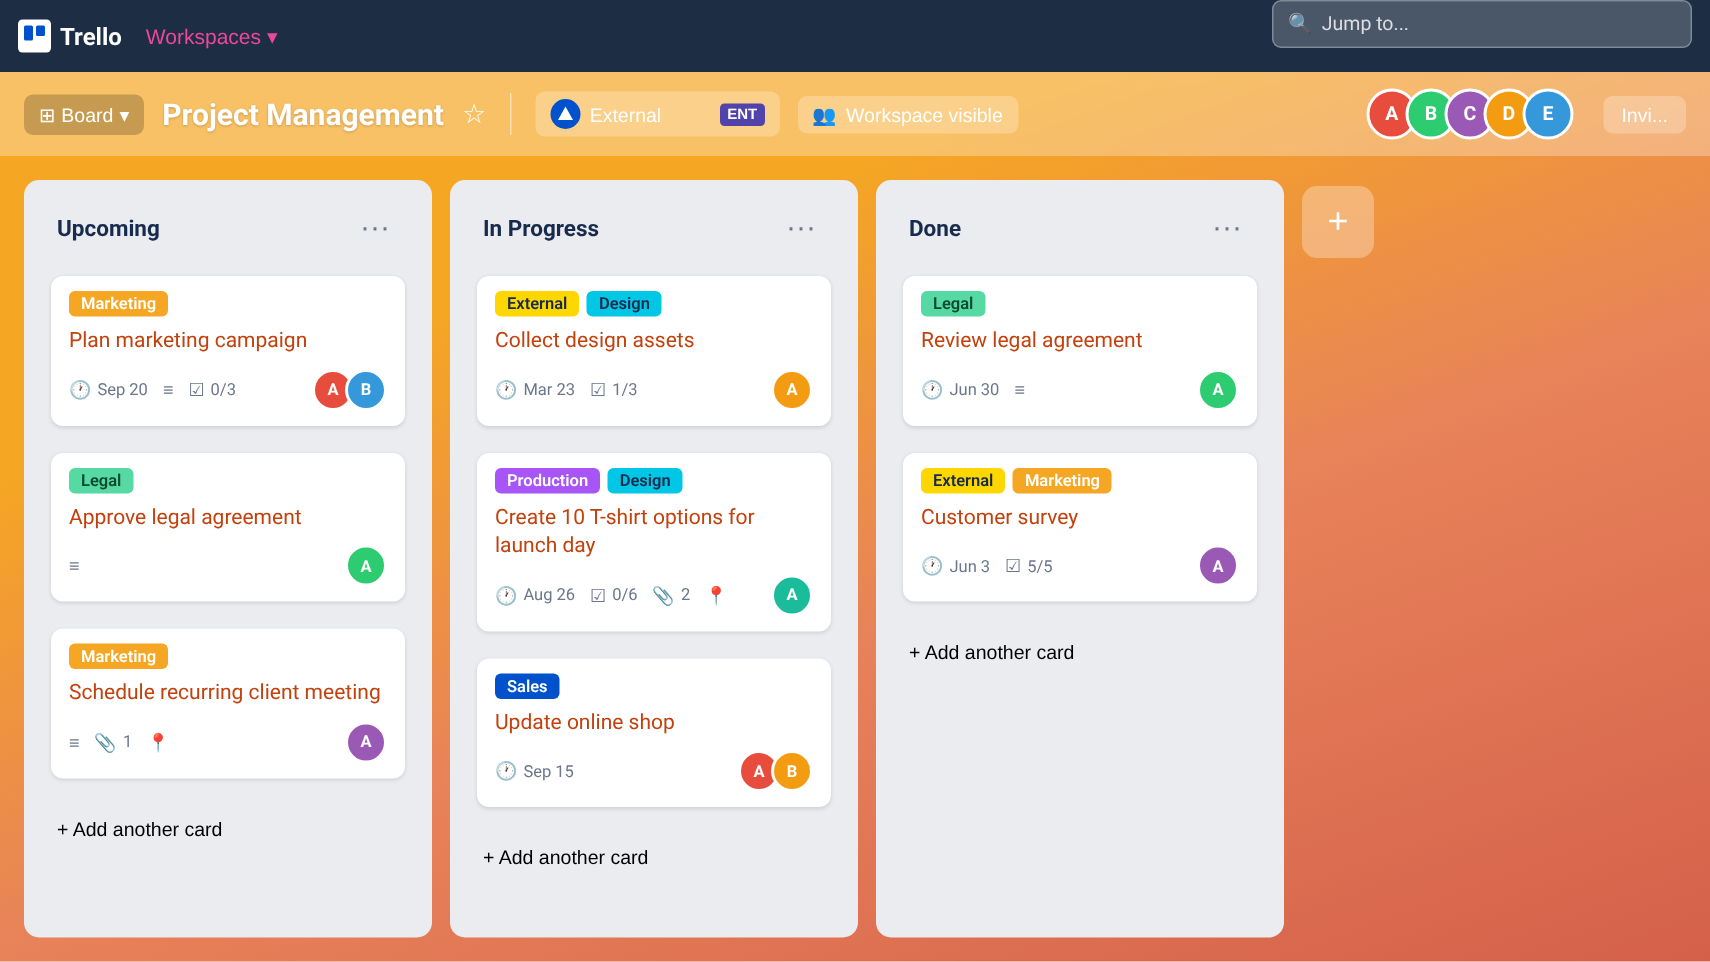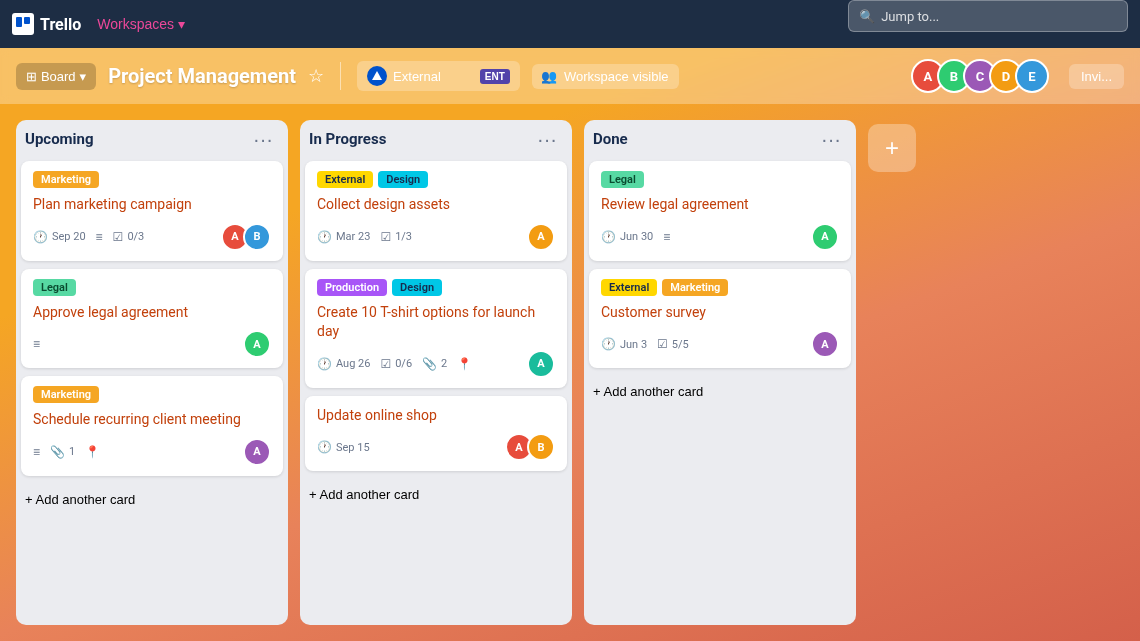--- a/index.html
+++ b/index.html
@@ -150,24 +150,24 @@
       overflow-x: auto;
       height: calc(641px - 48px - 56px);
     }
 
     
     .column {
       background: #ebecf0;
       border-radius: 10px;
       width: 272px;
       min-width: 272px;
-      padding: 5px;
+      padding: 18px;
       display: flex;
       flex-direction: column;
-      gap: 8px;
+      gap: 18px;
       max-height: 100%;
       overflow-y: auto;
     }
     .column-header {
       display: flex;
       justify-content: space-between;
       align-items: center;
       padding: 2px 4px;
     }
     .column-title {
@@ -454,20 +454,23 @@
             <span class="meta-item">
         <span class="meta-icon">📍</span>
       </span>
           </div>
           <div class="card-avatars">
             <div class="card-avatar av6">A</div>
           </div>
         </div>
       </div>
       <div class="card">
+        <div class="card-tags">
+          <span class="tag tag-sales">Sales</span>
+        </div>
         <div class="card-title">Update online shop</div>
         <div class="card-footer">
           <div class="card-meta">
             <span class="meta-item">
         <span class="meta-icon">🕐</span>
         <span>Sep 15</span>
       </span>
           </div>
           <div class="card-avatars">
             <div class="card-avatar av1">A</div>

